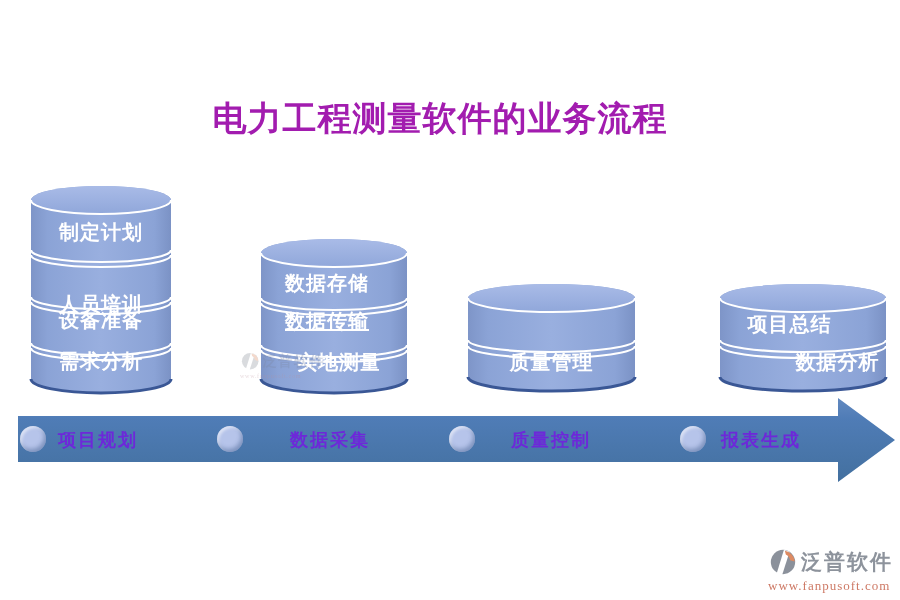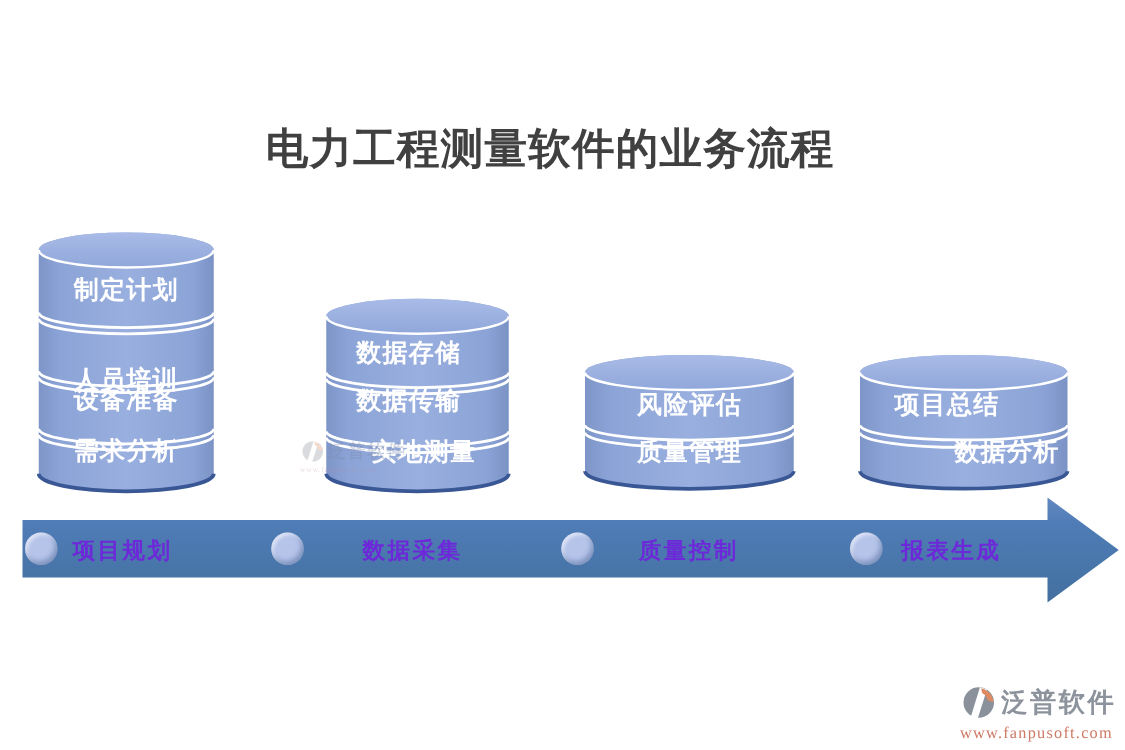--- a/index.html
+++ b/index.html
@@ -2,21 +2,21 @@
 <html><head>
 <meta charset="utf-8">
 <style>
   html,body{margin:0;padding:0;background:#fff;}
   body{
     width:900px;height:600px;position:relative;overflow:hidden;
     font-family:"Liberation Serif","DejaVu Serif",serif;
   }
   .title{
     position:absolute;left:0;top:96px;width:880px;
-    text-align:center;font-size:34px;font-weight:700;color:#404040;
+    text-align:center;font-size:34px;font-weight:700;color:#a21caf;
     letter-spacing:1px;
   }
   .stack{position:absolute;}
   .stack svg{position:absolute;left:0;top:0;overflow:visible;}
   .seg-label{
     position:absolute;left:0;width:100%;height:24px;line-height:24px;
     text-align:center;font-size:20px;font-weight:700;color:#ffffff;
     letter-spacing:1px;
   }
   .arrow-svg{position:absolute;left:15px;top:392px;overflow:visible;}
@@ -91,38 +91,37 @@
     <path d="M0,14 A73,14 0 0 1 146,14 L146,140 A73,14 0 0 1 0,140 Z" fill="url(#cylGrad)"></path>
     <path d="M0,140 A73,14 0 0 0 146,140" fill="none" stroke="#3a5795" stroke-width="3"></path>
     <ellipse cx="73" cy="14" rx="73" ry="14" fill="url(#capGrad)"></ellipse>
     <path d="M0,14 A73,14 0 0 0 146,14" fill="none" stroke="#ffffff" stroke-width="2"></path>
     <path d="M0,59 A73,12 0 0 0 146,59" fill="none" stroke="#ffffff" stroke-width="2.2"></path>
     <path d="M0,64 A73,12 0 0 0 146,64" fill="none" stroke="#ffffff" stroke-width="2.2"></path>
     <path d="M0,106 A73,12 0 0 0 146,106" fill="none" stroke="#ffffff" stroke-width="2.2"></path>
     <path d="M0,111 A73,12 0 0 0 146,111" fill="none" stroke="#ffffff" stroke-width="2.2"></path>
   </svg>
   <div class="seg-label" style="top:32px;">数据存储</div>
-  <div class="seg-label" style="top:70px;">数据传输</div>
+  <div class="seg-label" style="top:70px;text-decoration:underline;">数据传输</div>
   <div class="seg-label" style="top:111px;padding-left:12px;">实地测量</div>
 </div>
 
 <div class="stack" style="left:468px;top:284px;width:167px;height:110px;">
   <svg width="167" height="110" viewBox="0 0 167 110">
     <path d="M0,14 A83.5,14 0 0 1 167,14 L167,93 A83.5,14 0 0 1 0,93 Z" fill="url(#cylGrad)"></path>
     <path d="M0,93 A83.5,14 0 0 0 167,93" fill="none" stroke="#3a5795" stroke-width="3"></path>
     <ellipse cx="83.5" cy="14" rx="83.5" ry="14" fill="url(#capGrad)"></ellipse>
     <path d="M0,14 A83.5,14 0 0 0 167,14" fill="none" stroke="#ffffff" stroke-width="2"></path>
     <path d="M0,56 A83.5,12 0 0 0 167,56" fill="none" stroke="#ffffff" stroke-width="2.2"></path>
     <path d="M0,62 A83.5,12 0 0 0 167,62" fill="none" stroke="#ffffff" stroke-width="2.2"></path>
   </svg>
-  <div class="seg-label" style="top:28px;">风险评估</div>
   <div class="seg-label" style="top:66px;">质量管理</div>
 </div>
 
-<div class="stack" style="left:688px;top:284px;width:139px;height:110px;">
+<div class="stack" style="left:720px;top:284px;width:139px;height:110px;">
   <svg width="166" height="110" viewBox="0 0 166 110">
     <path d="M0,14 A83,14 0 0 1 166,14 L166,93 A83,14 0 0 1 0,93 Z" fill="url(#cylGrad)"></path>
     <path d="M0,93 A83,14 0 0 0 166,93" fill="none" stroke="#3a5795" stroke-width="3"></path>
     <ellipse cx="83" cy="14" rx="83" ry="14" fill="url(#capGrad)"></ellipse>
     <path d="M0,14 A83,14 0 0 0 166,14" fill="none" stroke="#ffffff" stroke-width="2"></path>
     <path d="M0,56 A83,12 0 0 0 166,56" fill="none" stroke="#ffffff" stroke-width="2.2"></path>
     <path d="M0,62 A83,12 0 0 0 166,62" fill="none" stroke="#ffffff" stroke-width="2.2"></path>
   </svg>
   <div class="seg-label" style="top:28px;">项目总结</div>
   <div class="seg-label" style="top:66px;margin-left:48px;">数据分析</div>

